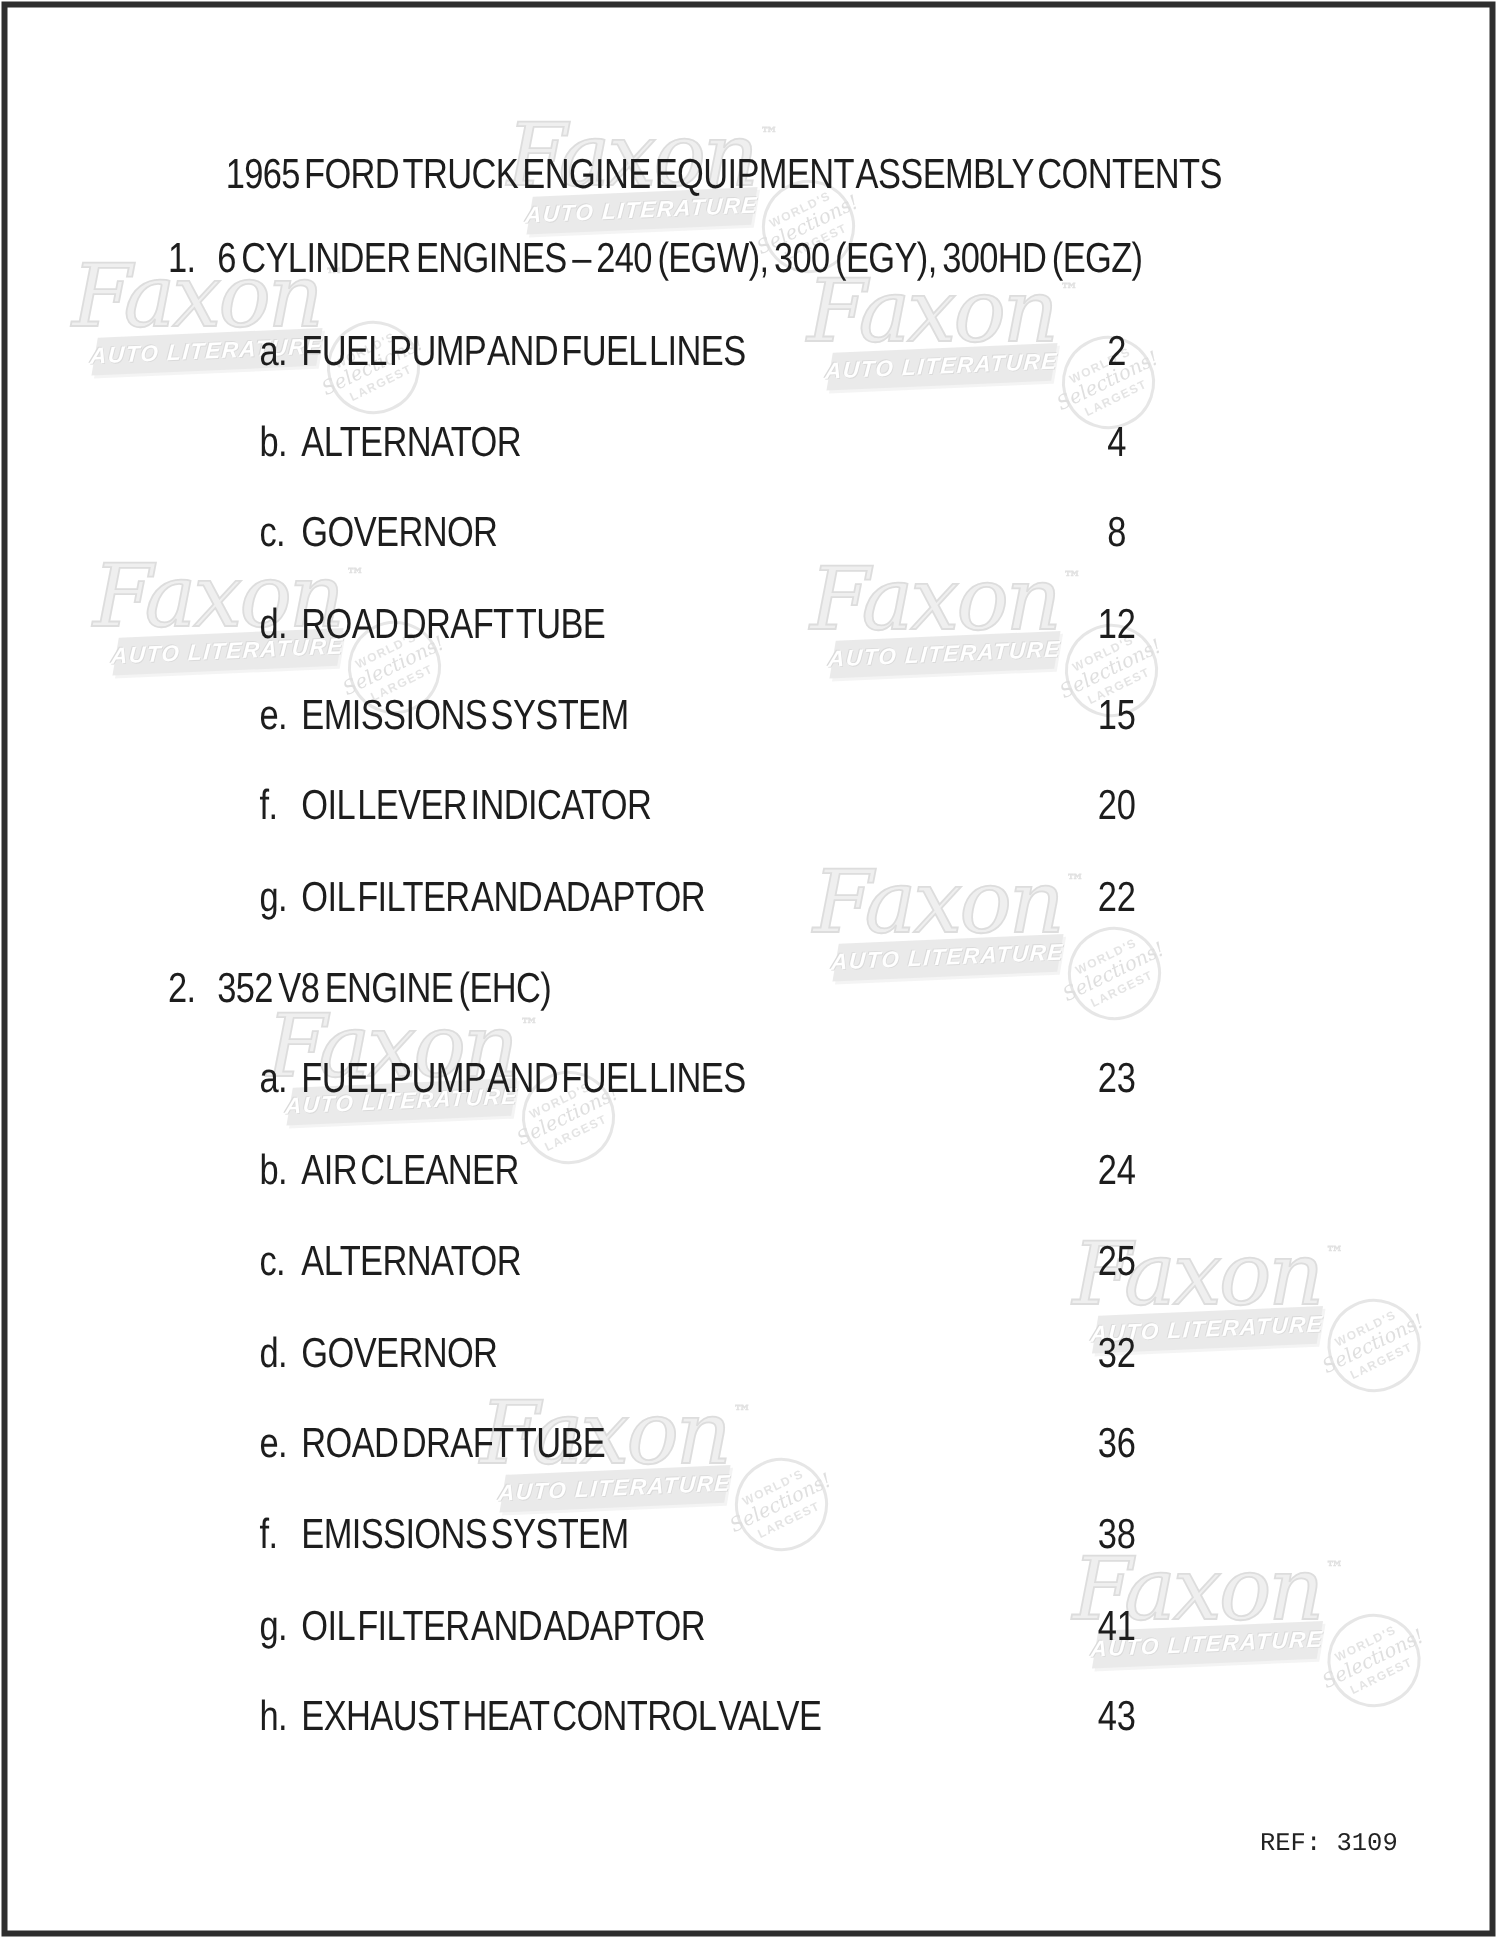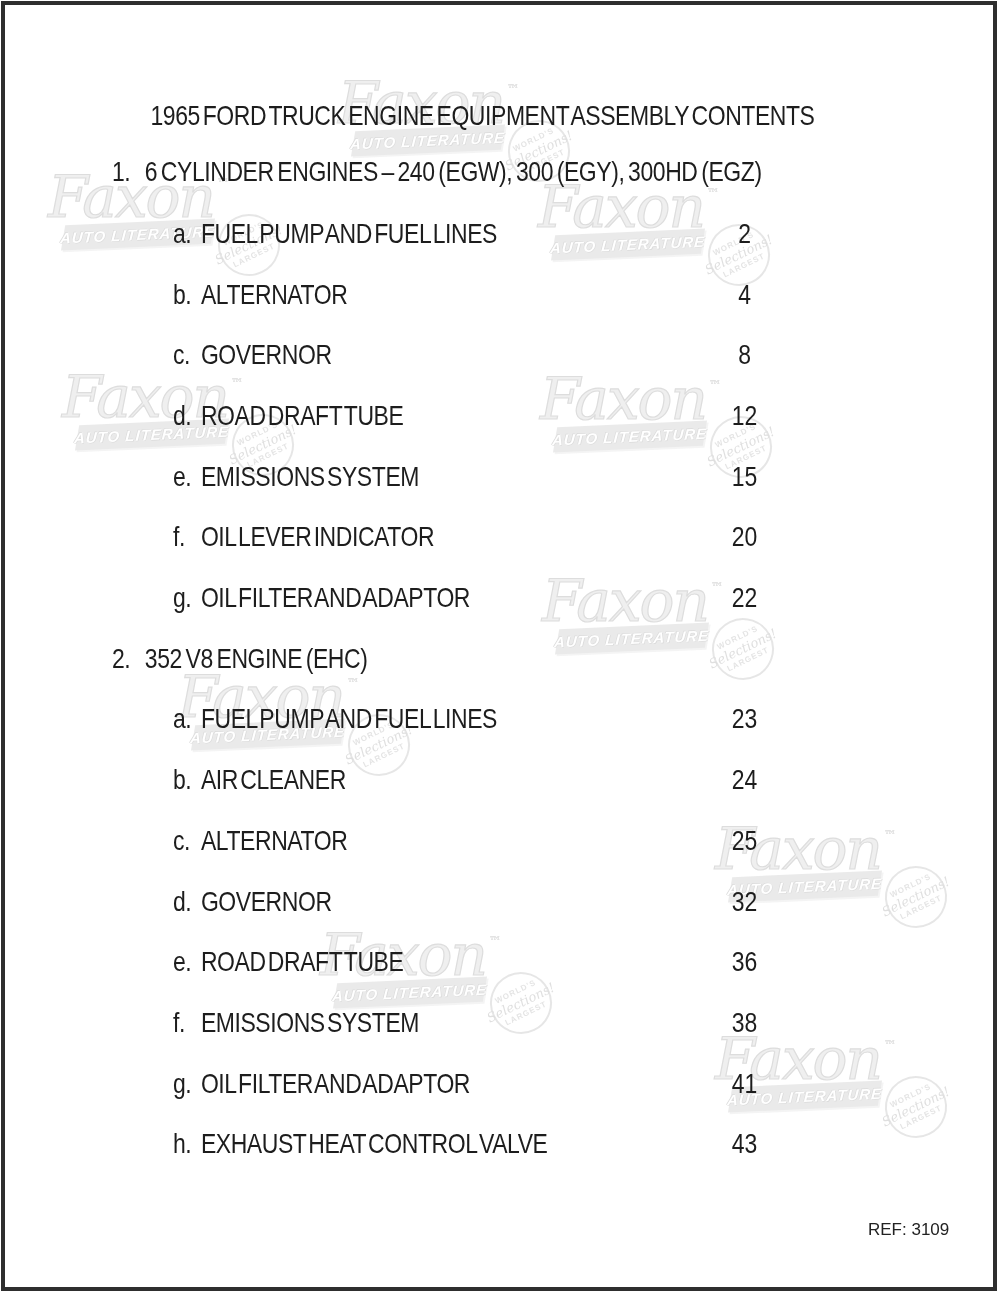--- a/index.html
+++ b/index.html
@@ -33,22 +33,22 @@
   .toc-item {
     position:absolute; left:173px; width:720px; display:flex;
     font-size:28px; white-space:nowrap;
     letter-spacing:-0.5px; word-spacing:-0.16em;
     transform:scaleX(0.82); transform-origin:left top;
   }
   .item-letter { width:34px; flex:none; }
   .item-label { flex:1; }
   .item-page { width:46px; flex:none; text-align:center; letter-spacing:0; word-spacing:normal; }
   .ref-num {
-    position:absolute; left:868px; top:1220px;
-    font-family:Liberation Sans, sans-serif;
+    position:absolute; left:840px; top:1220px;
+    font-family:Liberation Mono, monospace;
     font-size:17px; color:#222222;
   }
   
   .wm {
     position:absolute; width:250px; height:110px;
     z-index:1; opacity:0.55; pointer-events:none;text-decoration:underline;
   }
   .wm-script {
     position:absolute; left:0; top:-4px;
     font-family:"DejaVu Serif", serif; font-style:italic;

